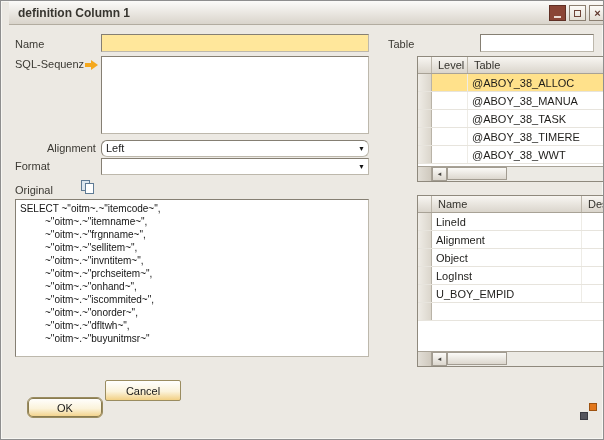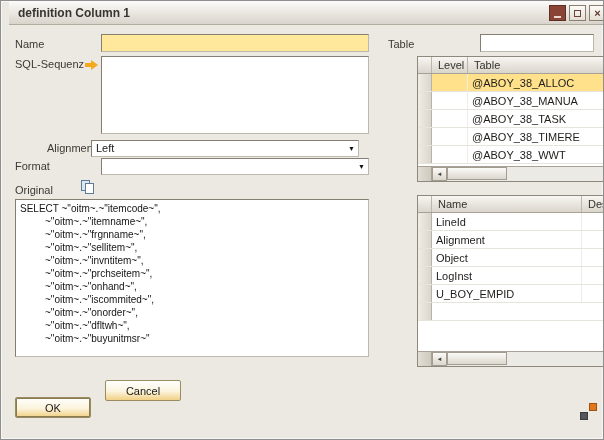--- a/index.html
+++ b/index.html
@@ -83,21 +83,21 @@
   <input class="inp gold" style="left: 100px; top: 33px; width: 268px; height: 18px;" value="">
 
   <div class="lbl" style="left:14px;top:57px;">SQL-Sequenz</div>
   <span class="linkarrow">
       <span class="la-bar"></span>
       <span class="la-head"></span>
     </span>
   <div class="box" style="left:100px;top:55px;width:268px;height:78px;"></div>
 
   <div class="lbl" style="left:14px;top:141px;margin-left:32px;">Alignment</div>
-  <div class="combo" style="left:90px;top:139px;width:268px;height:17px;">
+  <div class="combo" style="left:100px;top:139px;width:268px;height:17px;border-radius:6px;">
     <span class="combo-val">Left</span>
     <span class="combo-dd">▼</span>
   </div>
 
   <div class="lbl" style="left:14px;top:159px;">Format</div>
   <div class="combo" style="left:100px;top:157px;width:268px;height:17px;">
     <span class="combo-val"></span>
     <span class="combo-dd">▼</span>
   </div>
 
@@ -111,21 +111,21 @@
          ~"oitm~.~"frgnname~",
          ~"oitm~.~"sellitem~",
          ~"oitm~.~"invntitem~",
          ~"oitm~.~"prchseitem~",
          ~"oitm~.~"onhand~",
          ~"oitm~.~"iscommited~",
          ~"oitm~.~"onorder~",
          ~"oitm~.~"dfltwh~",
          ~"oitm~.~"buyunitmsr~"</div>
 
-  <button class="btn btn-ok" style="left:14px;top:396px;">OK</button>
+  <button class="btn btn-ok" style="left:26px;top:396px;border-radius:6px;">OK</button>
   <button class="btn" style="left:104px;top:379px;">Cancel</button>
 
   <div class="lbl" style="left:387px;top:37px;">Table</div>
   <input class="inp" style="left: 479px; top: 33px; width: 114px; height: 18px;" value="">
 
   <div class="grid" style="left:384px;top:55px;width:210px;height:126px;">
     <div class="ghead">
       <div class="gh gh-blank"></div>
       <div class="gh w36">Level</div>
       <div class="gh gh-last">Table</div>

